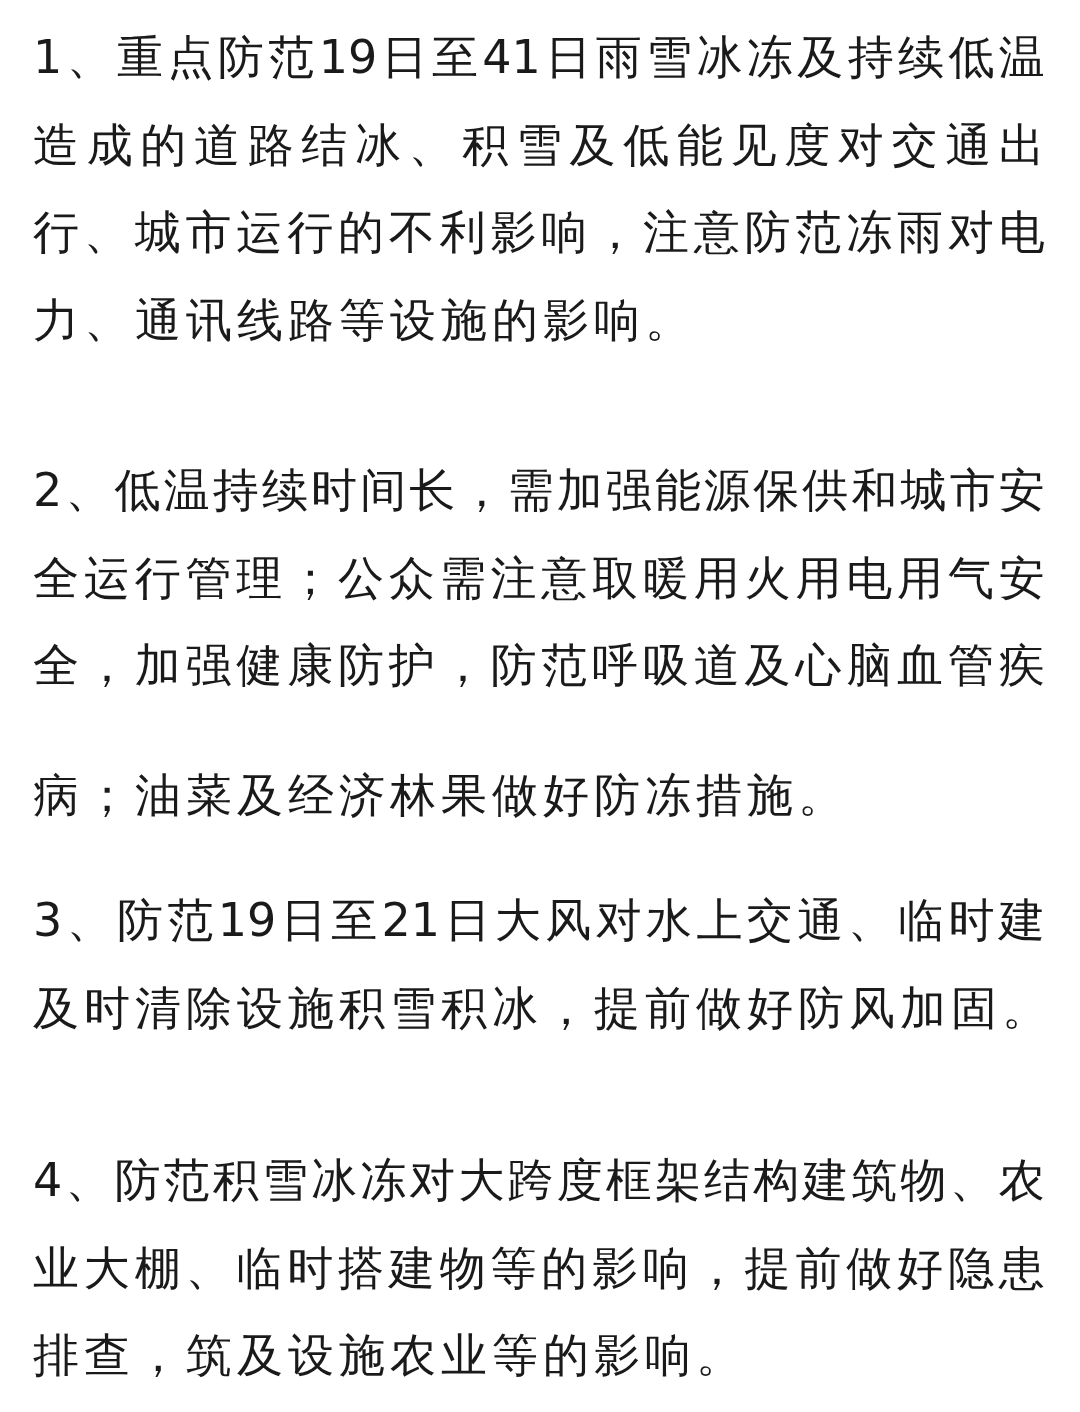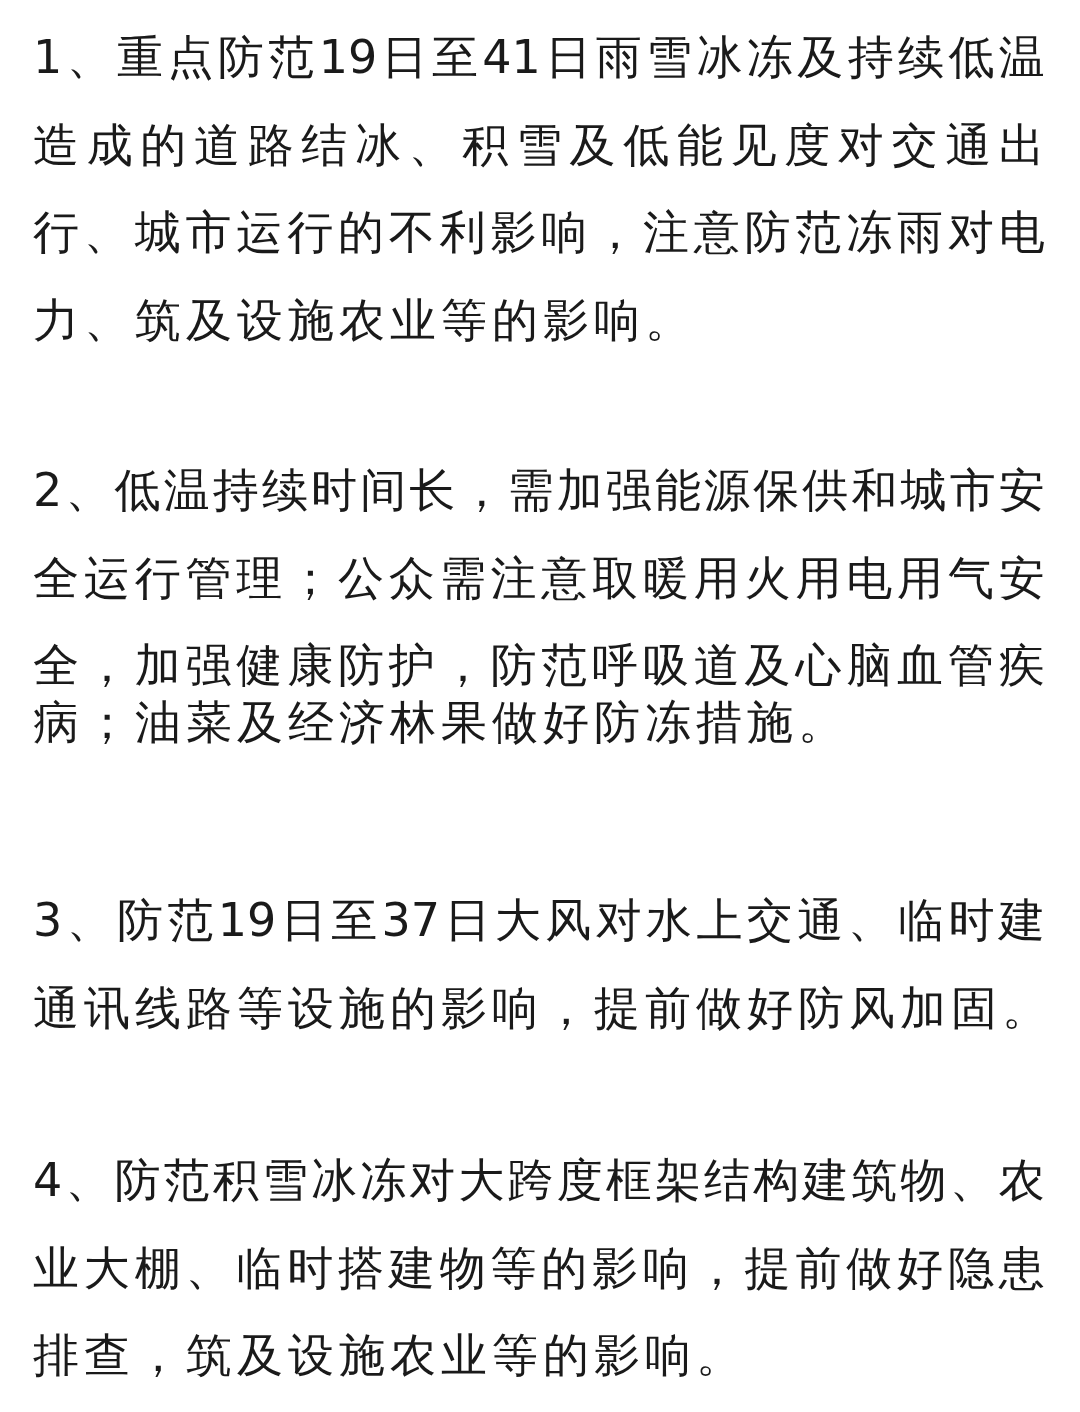--- a/index.html
+++ b/index.html
@@ -103,21 +103,21 @@
         <span>，</span>
         <span>注</span>
         <span>意</span>
         <span>防</span>
         <span>范</span>
         <span>冻</span>
         <span>雨</span>
         <span>对</span>
         <span>电</span>
       </div>
-    <div class="line" style="top:290px; letter-spacing:5px;">力、筑及设施农业等的影响。</div>
+    <div class="line" style="top:290px; letter-spacing:5px;">力、通讯线路等设施的影响。</div>
   </div>
 
   <div class="para">
     <div class="line fit" style="top:460px;">
         <span>2</span>
         <span>、</span>
         <span>低</span>
         <span>温</span>
         <span>持</span>
         <span>续</span>
@@ -174,47 +174,47 @@
         <span>呼</span>
         <span>吸</span>
         <span>道</span>
         <span>及</span>
         <span>心</span>
         <span>脑</span>
         <span>血</span>
         <span>管</span>
         <span>疾</span>
       </div>
-    <div class="line" style="top:692px; letter-spacing:5px;">病；油菜及经济林果做好防冻措施。</div>
+    <div class="line" style="top:765px; letter-spacing:5px;">病；油菜及经济林果做好防冻措施。</div>
   </div>
 
   <div class="para">
     <div class="line fit" style="top:890px;">
         <span>3</span>
         <span>、</span>
         <span>防</span>
         <span>范</span>
         <span>19</span>
         <span>日</span>
         <span>至</span>
-        <span>37</span>
+        <span>21</span>
         <span>日</span>
         <span>大</span>
         <span>风</span>
         <span>对</span>
         <span>水</span>
         <span>上</span>
         <span>交</span>
         <span>通</span>
         <span>、</span>
         <span>临</span>
         <span>时</span>
         <span>建</span>
       </div>
-    <div class="line" style="top:978px; letter-spacing:5px;">通讯线路等设施的影响，提前做好防风加固。</div>
+    <div class="line" style="top:978px; letter-spacing:5px;">及时清除设施积雪积冰，提前做好防风加固。</div>
   </div>
 
   <div class="para">
     <div class="line fit" style="top:1150px;">
         <span>4</span>
         <span>、</span>
         <span>防</span>
         <span>范</span>
         <span>积</span>
         <span>雪</span>

